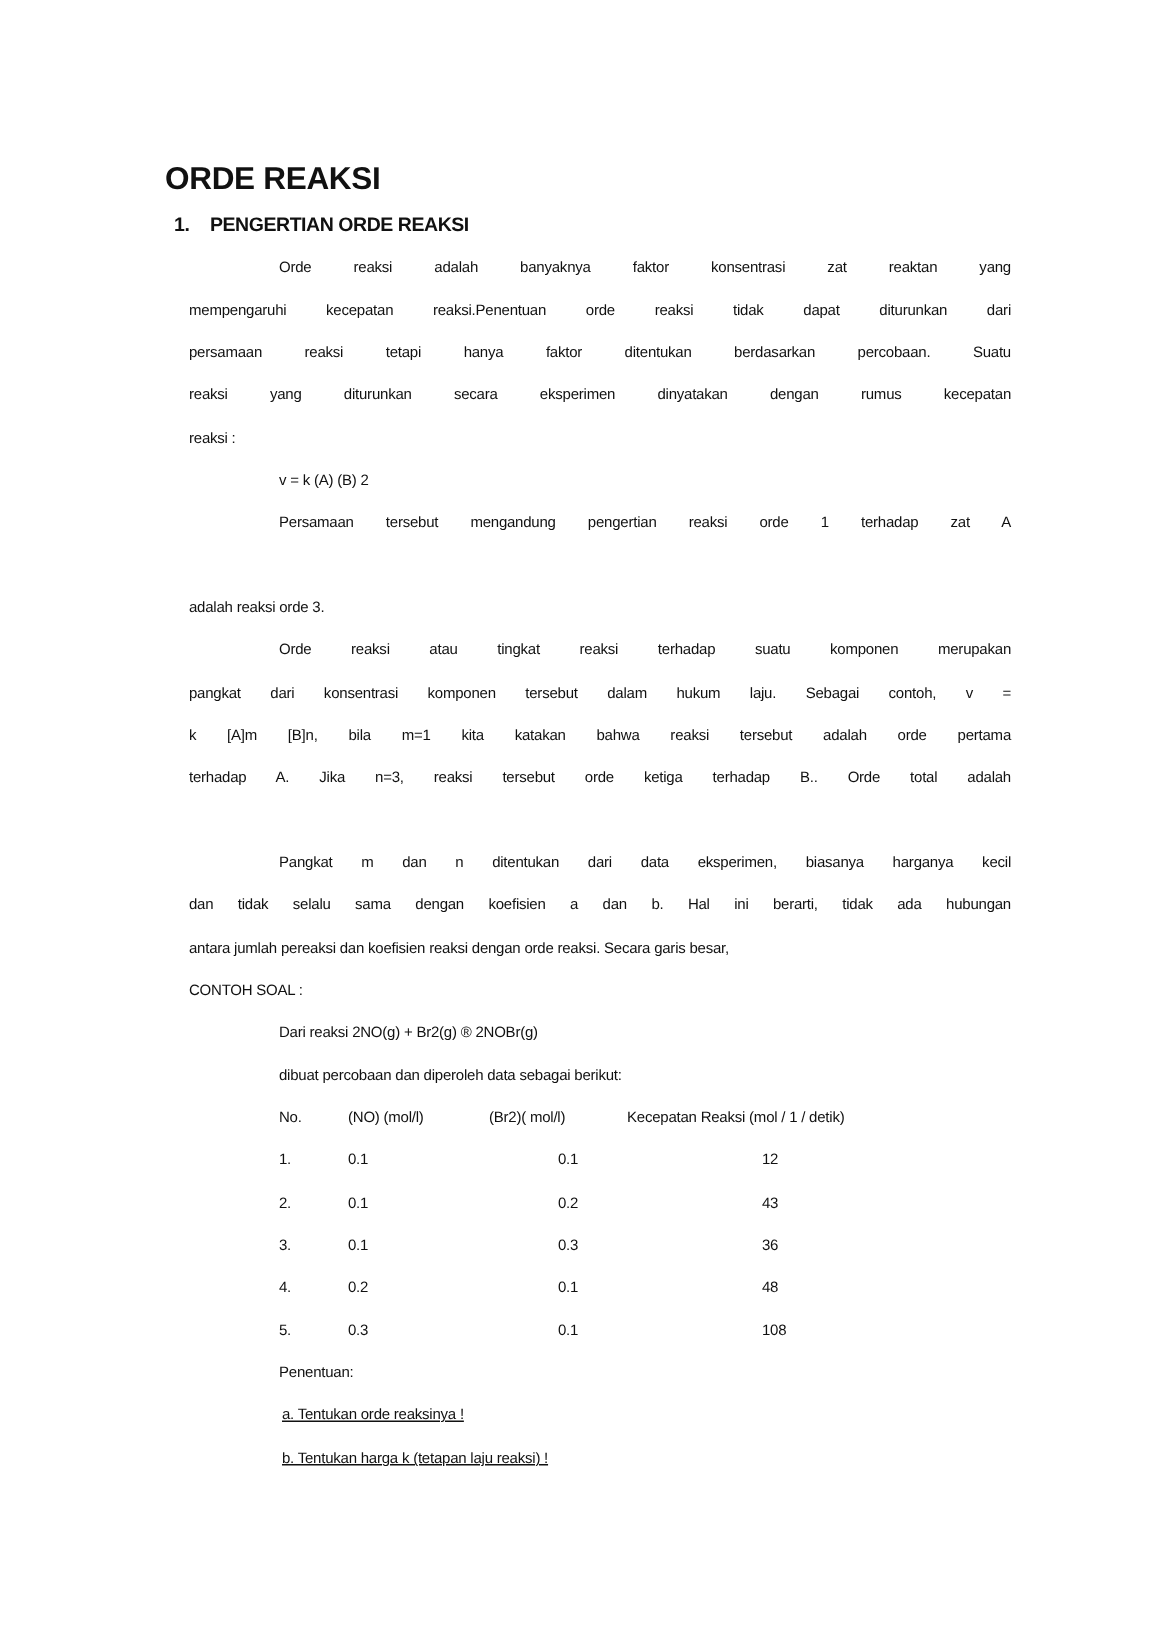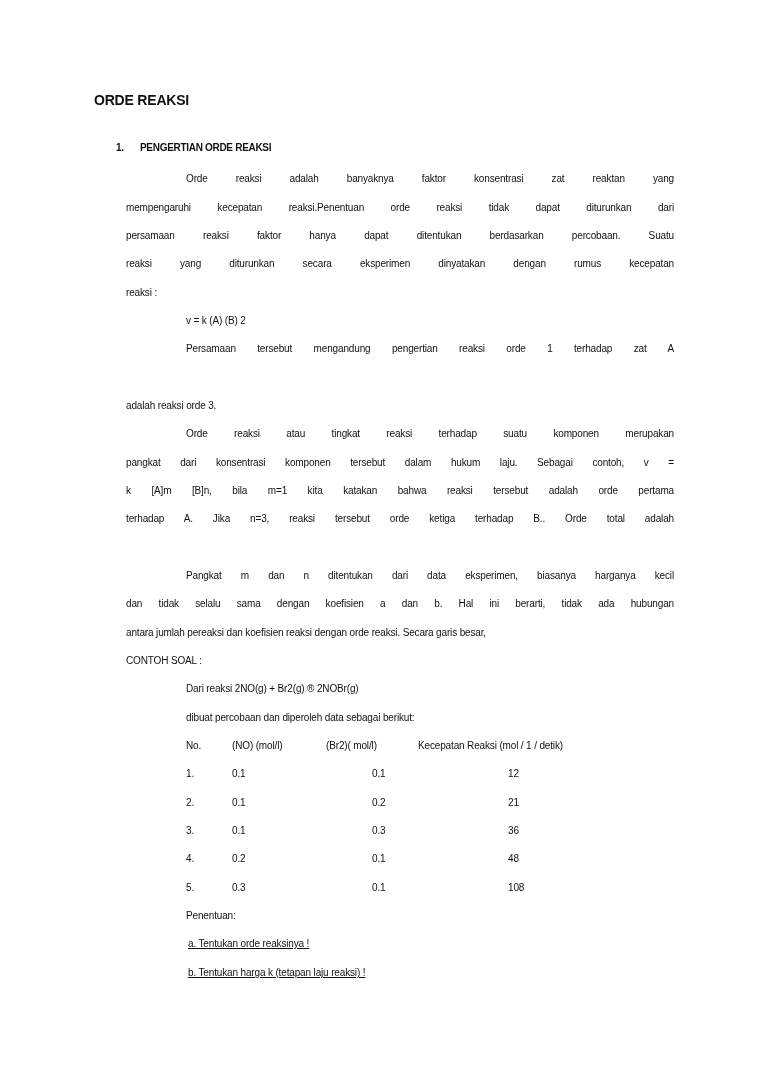--- a/index.html
+++ b/index.html
@@ -18,30 +18,30 @@
     .page {
       position: absolute;
       left: 0; top: 0;
       width: 768px; height: 1087px;
       background: #ffffff;
     }
     .title {
       position: absolute;
       left: 94px;
       top: 92px;
-      font-size: 14px;
+      font-size: 21px;
       font-weight: bold;
       letter-spacing: -0.2px;
-      margin: 0;
+      margin: 16px;
     }
     .section-heading {
       position: absolute;
       left: 116px;
       top: 142px;
-      font-size: 10px;
+      font-size: 13px;
       font-weight: bold;
       margin: 0;
       white-space: nowrap;
       letter-spacing: -0.3px;
     }
     .section-heading .num {
       display: inline-block;
       width: 24px;
     }
     .line {
@@ -81,21 +81,21 @@
 <div class="page">
 
   <h1 class="title">ORDE REAKSI</h1>
 
   <h2 class="section-heading">
     <span class="num">1.</span><span>PENGERTIAN ORDE REAKSI</span>
   </h2>
 
   <div class="line indent justify" style="top:170px">Orde reaksi adalah banyaknya faktor konsentrasi zat reaktan yang</div>
   <div class="line justify" style="top:199px">mempengaruhi kecepatan reaksi.Penentuan orde reaksi tidak dapat diturunkan dari</div>
-  <div class="line justify" style="top:227px">persamaan reaksi faktor hanya dapat ditentukan berdasarkan percobaan. Suatu</div>
+  <div class="line justify" style="top:227px">persamaan reaksi tetapi hanya faktor ditentukan berdasarkan percobaan. Suatu</div>
   <div class="line justify" style="top:255px">reaksi yang diturunkan secara eksperimen dinyatakan dengan rumus kecepatan</div>
   <div class="line" style="top:284px">reaksi :</div>
 
   <div class="line indent" style="top:312px">v = k (A) (B)  2</div>
 
   <div class="line indent justify" style="top:340px">Persamaan tersebut mengandung pengertian reaksi orde 1 terhadap zat A</div>
   <div class="line" style="top:397px">adalah reaksi orde 3.</div>
 
   <div class="line indent justify" style="top:425px">Orde reaksi atau tingkat reaksi terhadap suatu komponen merupakan</div>
   <div class="line justify" style="top:454px">pangkat dari konsentrasi komponen tersebut dalam hukum laju. Sebagai contoh, v =</div>
@@ -122,21 +122,21 @@
       <span class="cell" style="left:186px; top:765px">1.</span>
       <span class="cell" style="left:232px; top:765px">0.1</span>
       <span class="cell" style="left:372px; top:765px">0.1</span>
       <span class="cell" style="left:508px; top:765px">12</span>
     </div>
 
     <div>
       <span class="cell" style="left:186px; top:794px">2.</span>
       <span class="cell" style="left:232px; top:794px">0.1</span>
       <span class="cell" style="left:372px; top:794px">0.2</span>
-      <span class="cell" style="left:508px; top:794px">21</span>
+      <span class="cell" style="left:508px; top:794px">43</span>
     </div>
 
     <div>
       <span class="cell" style="left:186px; top:822px">3.</span>
       <span class="cell" style="left:232px; top:822px">0.1</span>
       <span class="cell" style="left:372px; top:822px">0.3</span>
       <span class="cell" style="left:508px; top:822px">36</span>
     </div>
 
     <div>

